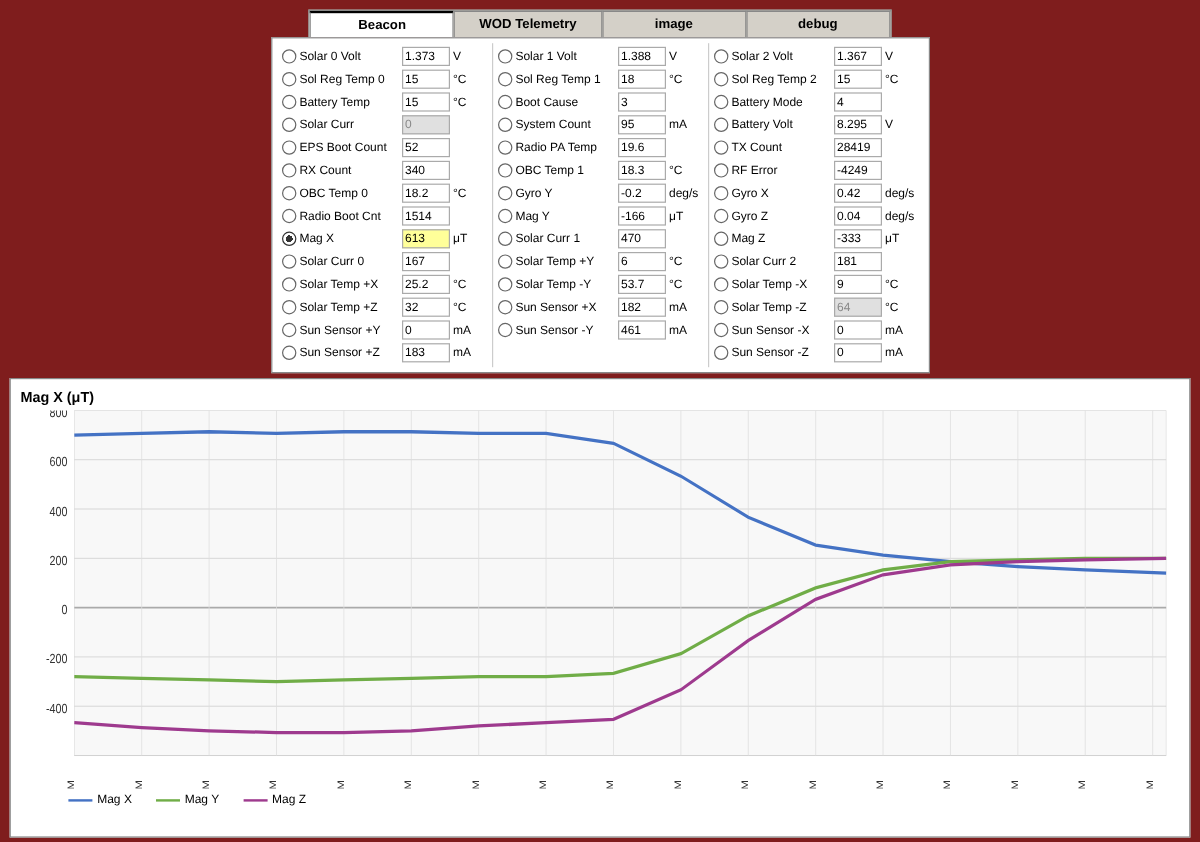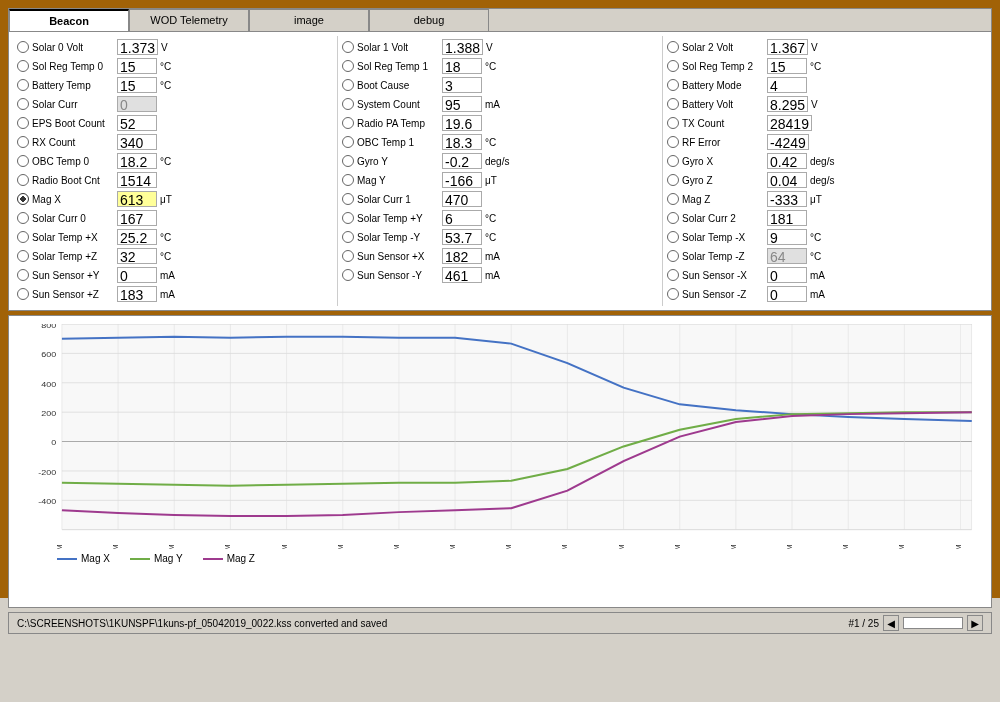--- a/index.html
+++ b/index.html
@@ -6,43 +6,45 @@
     body {
       font-family: Arial, sans-serif;
       font-size: 11px;
       background: #d4d0c8;
       width: 1000px;
       height: 702px;
       overflow: hidden;
     }
     .main-container {
       width: 1000px;
-      height: 598px;
-      background: #a16207;
+      height: 702px;
+      background: #7f1d1d;
       display: flex;
       flex-direction: column;
+      align-items: center;
     }
     
     .tab-bar {
       display: flex;
       flex-direction: row;
       border: 1px solid #888;
       border-bottom: none;
       background: #d4d0c8;
       margin: 8px 8px 0 8px;
     }
     .tab {
       padding: 4px 20px;
       border: 1px solid #888;
       border-bottom: none;
       background: #d4d0c8;
       cursor: pointer;
       font-size: 11px;
       min-width: 120px;
       text-align: center;
+      font-weight: bold;
     }
     .tab.active {
       background: #ffffff;
       font-weight: bold;
       border-top: 2px solid #000;
     }
     
     .data-panel {
       background: #ffffff;
       border: 1px solid #888;
@@ -80,21 +82,21 @@
     .radio-btn.selected {
       background: radial-gradient(circle, #333 40%, #fff 41%);
       border: 1px solid #333;
     }
     .field-label {
       font-size: 10px;
       min-width: 85px;
       color: #000;
     }
     .field-value {
-      font-size: 14px;
+      font-size: 10px;
       min-width: 40px;
       background: #fff;
       border: 1px solid #aaa;
       padding: 0 2px;
       height: 16px;
       line-height: 16px;
     }
     .field-value.highlighted {
       background: #ffff99;
     }
@@ -458,20 +460,21 @@
           <span class="field-value">0</span>
           <span class="field-unit">mA</span>
         </div>
       </div>
 
     </div>
   </div>
 
 
   <div class="chart-container">
+    <div class="chart-title">Mag X (μT)</div>
     <div class="chart-svg-container">
       <svg width="100%" height="100%" viewBox="0 0 860 230" preserveAspectRatio="none">
 
         <rect x="40" y="0" width="810" height="210" fill="#f8f8f8" stroke="#ddd" stroke-width="0.5"></rect>
 
         <line x1="40" y1="0" x2="850" y2="0" stroke="#ccc" stroke-width="0.5"></line>
         <line x1="40" y1="30" x2="850" y2="30" stroke="#ccc" stroke-width="0.5"></line>
         <line x1="40" y1="60" x2="850" y2="60" stroke="#ccc" stroke-width="0.5"></line>
         <line x1="40" y1="90" x2="850" y2="90" stroke="#ccc" stroke-width="0.5"></line>
         <line x1="40" y1="120" x2="850" y2="120" stroke="#aaa" stroke-width="1"></line>
@@ -539,22 +542,13 @@
         <span class="legend-line" style="background:#70AD47;"></span>
         <span>Mag Y</span>
       </div>
       <div class="legend-item">
         <span class="legend-line" style="background:#9E3A8E;"></span>
         <span>Mag Z</span>
       </div>
     </div>
   </div>
 
-  <div class="footer">
-    <span>C:\SCREENSHOTS\1KUNSPF\1kuns-pf_05042019_0022.kss converted and saved</span>
-    <div class="footer-nav">
-      <span>#1 / 25</span>
-      <button class="nav-btn">◀</button>
-      <div class="nav-slider"></div>
-      <button class="nav-btn">▶</button>
-    </div>
-  </div>
 </div>
 
 </body></html>

